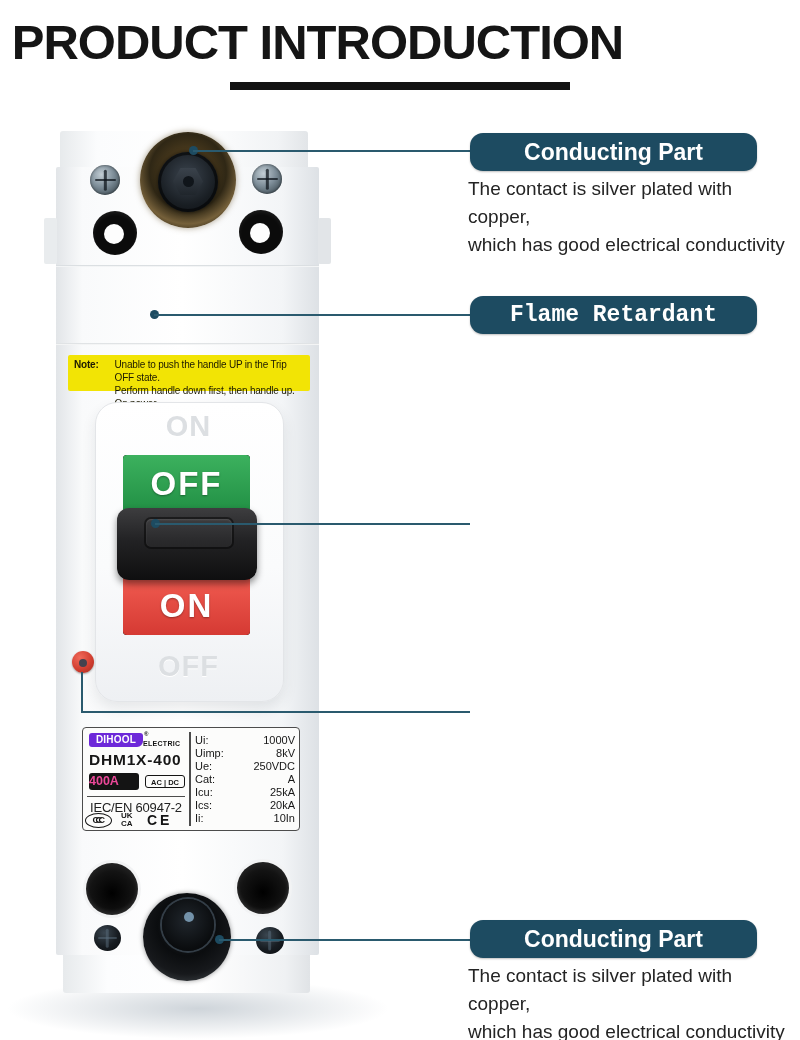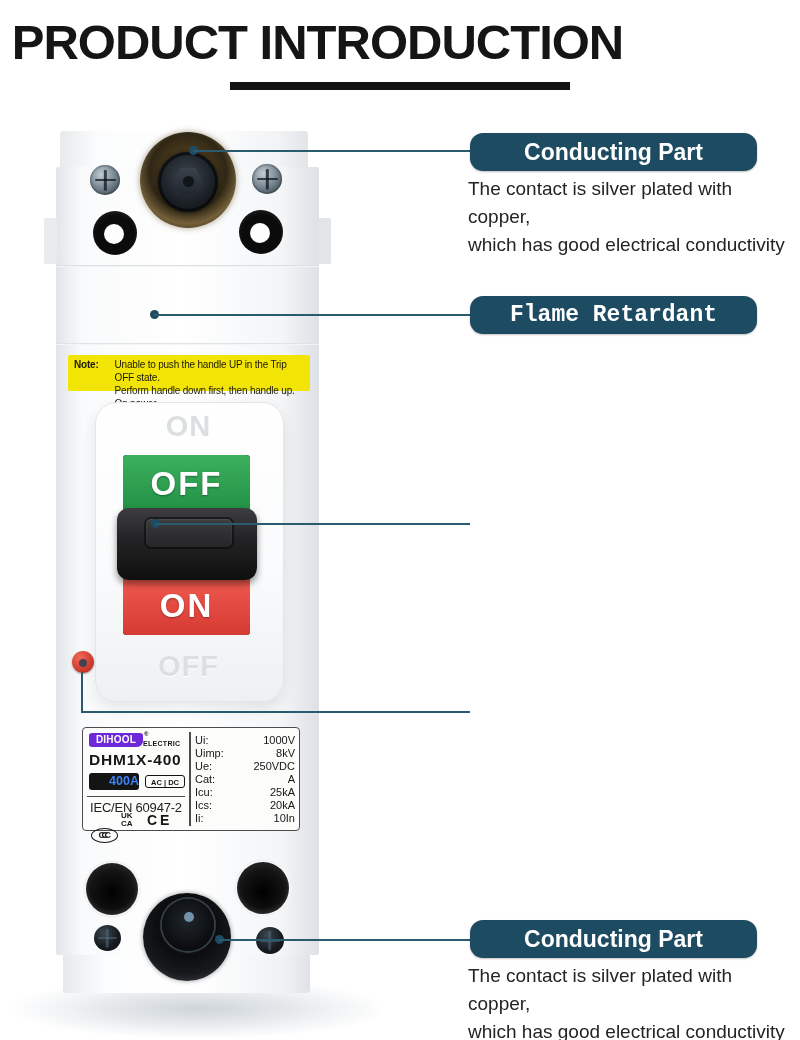--- a/index.html
+++ b/index.html
@@ -89,28 +89,28 @@
   
   .plate{position:absolute;left:82px;top:727px;width:218px;height:104px;background:#fcfcfb;
       border:1.5px solid #4c4c4c;border-radius:4px;box-sizing:border-box;}
   .plate-div{position:absolute;left:106px;top:4px;bottom:4px;width:1.5px;background:#4c4c4c;}
   .brand-box{position:absolute;left:6px;top:5px;width:54px;height:14px;background:#6d28d9;border-radius:3px 3px 6px 3px;
       color:#fff;font-weight:bold;font-size:10px;text-align:center;line-height:14px;letter-spacing:0.2px;}
   .brand-reg{position:absolute;left:61px;top:3px;font-size:6px;color:#141414;font-weight:bold;}
   .brand-sub{position:absolute;left:60px;top:12px;font-size:7px;font-weight:bold;color:#141414;letter-spacing:0.3px;}
   .model{position:absolute;left:6px;top:23px;font-size:15.5px;font-weight:bold;color:#161616;letter-spacing:0.8px;}
   .rating-box{position:absolute;left:6px;top:45px;width:50px;height:17px;background:#141414;border-radius:3px;
-      color:#3b82f6;font-weight:bold;font-size:12.5px;text-align:right;line-height:17px;}
+      color:#ec4899;font-weight:bold;font-size:12.5px;text-align:left;line-height:17px;}
   .current-box{position:absolute;left:62px;top:47px;width:40px;height:13px;border:1.3px solid #141414;border-radius:3px;
       font-size:7.5px;font-weight:bold;color:#141414;text-align:center;line-height:13px;box-sizing:border-box;}
   .plate-hline{position:absolute;left:4px;top:68px;width:98px;height:1.3px;background:#4c4c4c;}
   .standard{position:absolute;left:7px;top:72px;font-size:13px;color:#222;letter-spacing:-0.2px;}
-  .ccc{position:absolute;left:8px;top:85px;width:27px;height:15px;border:1.3px solid #141414;border-radius:50%;
+  .ccc{position:absolute;left:2px;top:85px;width:27px;height:15px;border:1.3px solid #141414;border-radius:50%;
       font-size:9px;font-weight:bold;color:#141414;text-align:center;line-height:13px;letter-spacing:-3.5px;
-      box-sizing:border-box;padding-right:3px;margin-top:15px;}
+      box-sizing:border-box;padding-right:3px;}
   .ukca{position:absolute;left:38px;top:84px;font-size:8px;font-weight:bold;color:#141414;line-height:8px;text-align:center;}
   .ce{position:absolute;left:64px;top:84px;font-size:14px;font-weight:bold;color:#141414;letter-spacing:3px;}
   .specs{position:absolute;left:112px;top:6px;width:100px;}
   .spec-row{display:flex;justify-content:space-between;font-size:11px;color:#161616;height:13px;line-height:13px;}
   .spec-val{font-weight:500;}
 
   
   .hole-bot{position:absolute;width:52px;height:52px;border-radius:50%;
       background:radial-gradient(circle at 50% 58%, #000 0%, #131313 55%, #2a2a2a 85%, #3c3c3c 100%);
       box-shadow:inset 0 -3px 4px rgba(255,255,255,0.10), 0 0 0 3px #f2f3f4;}

